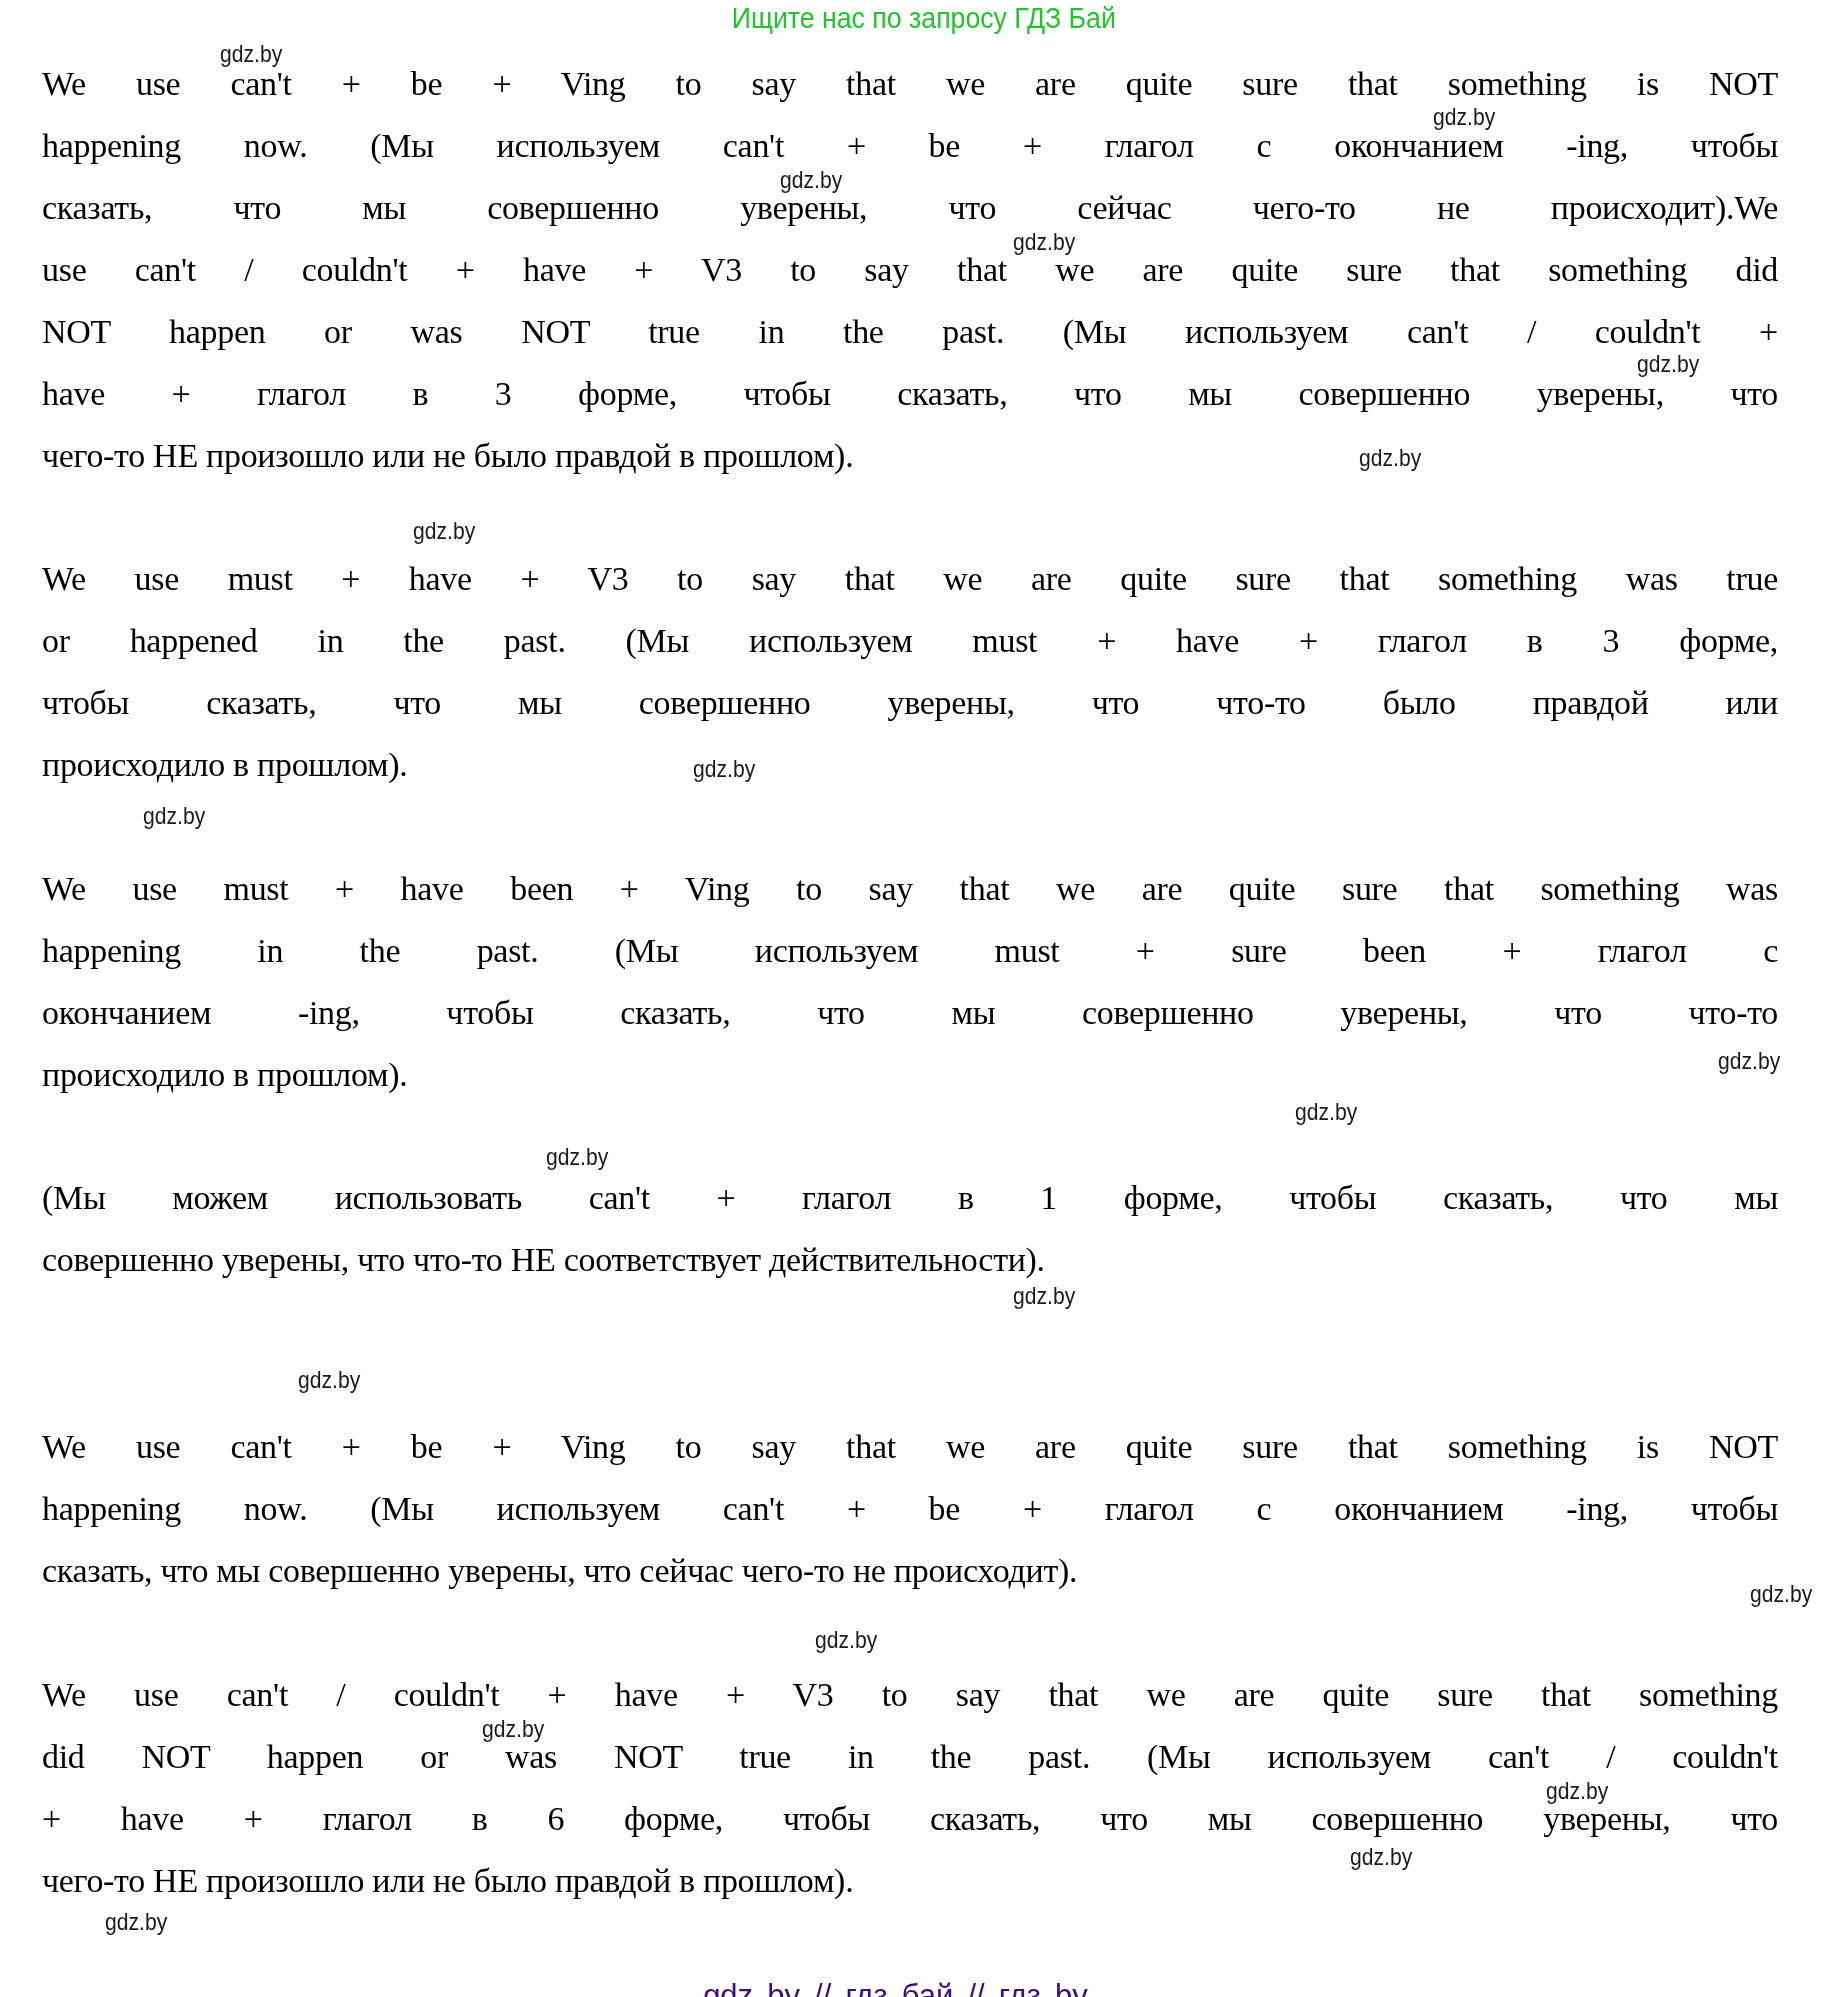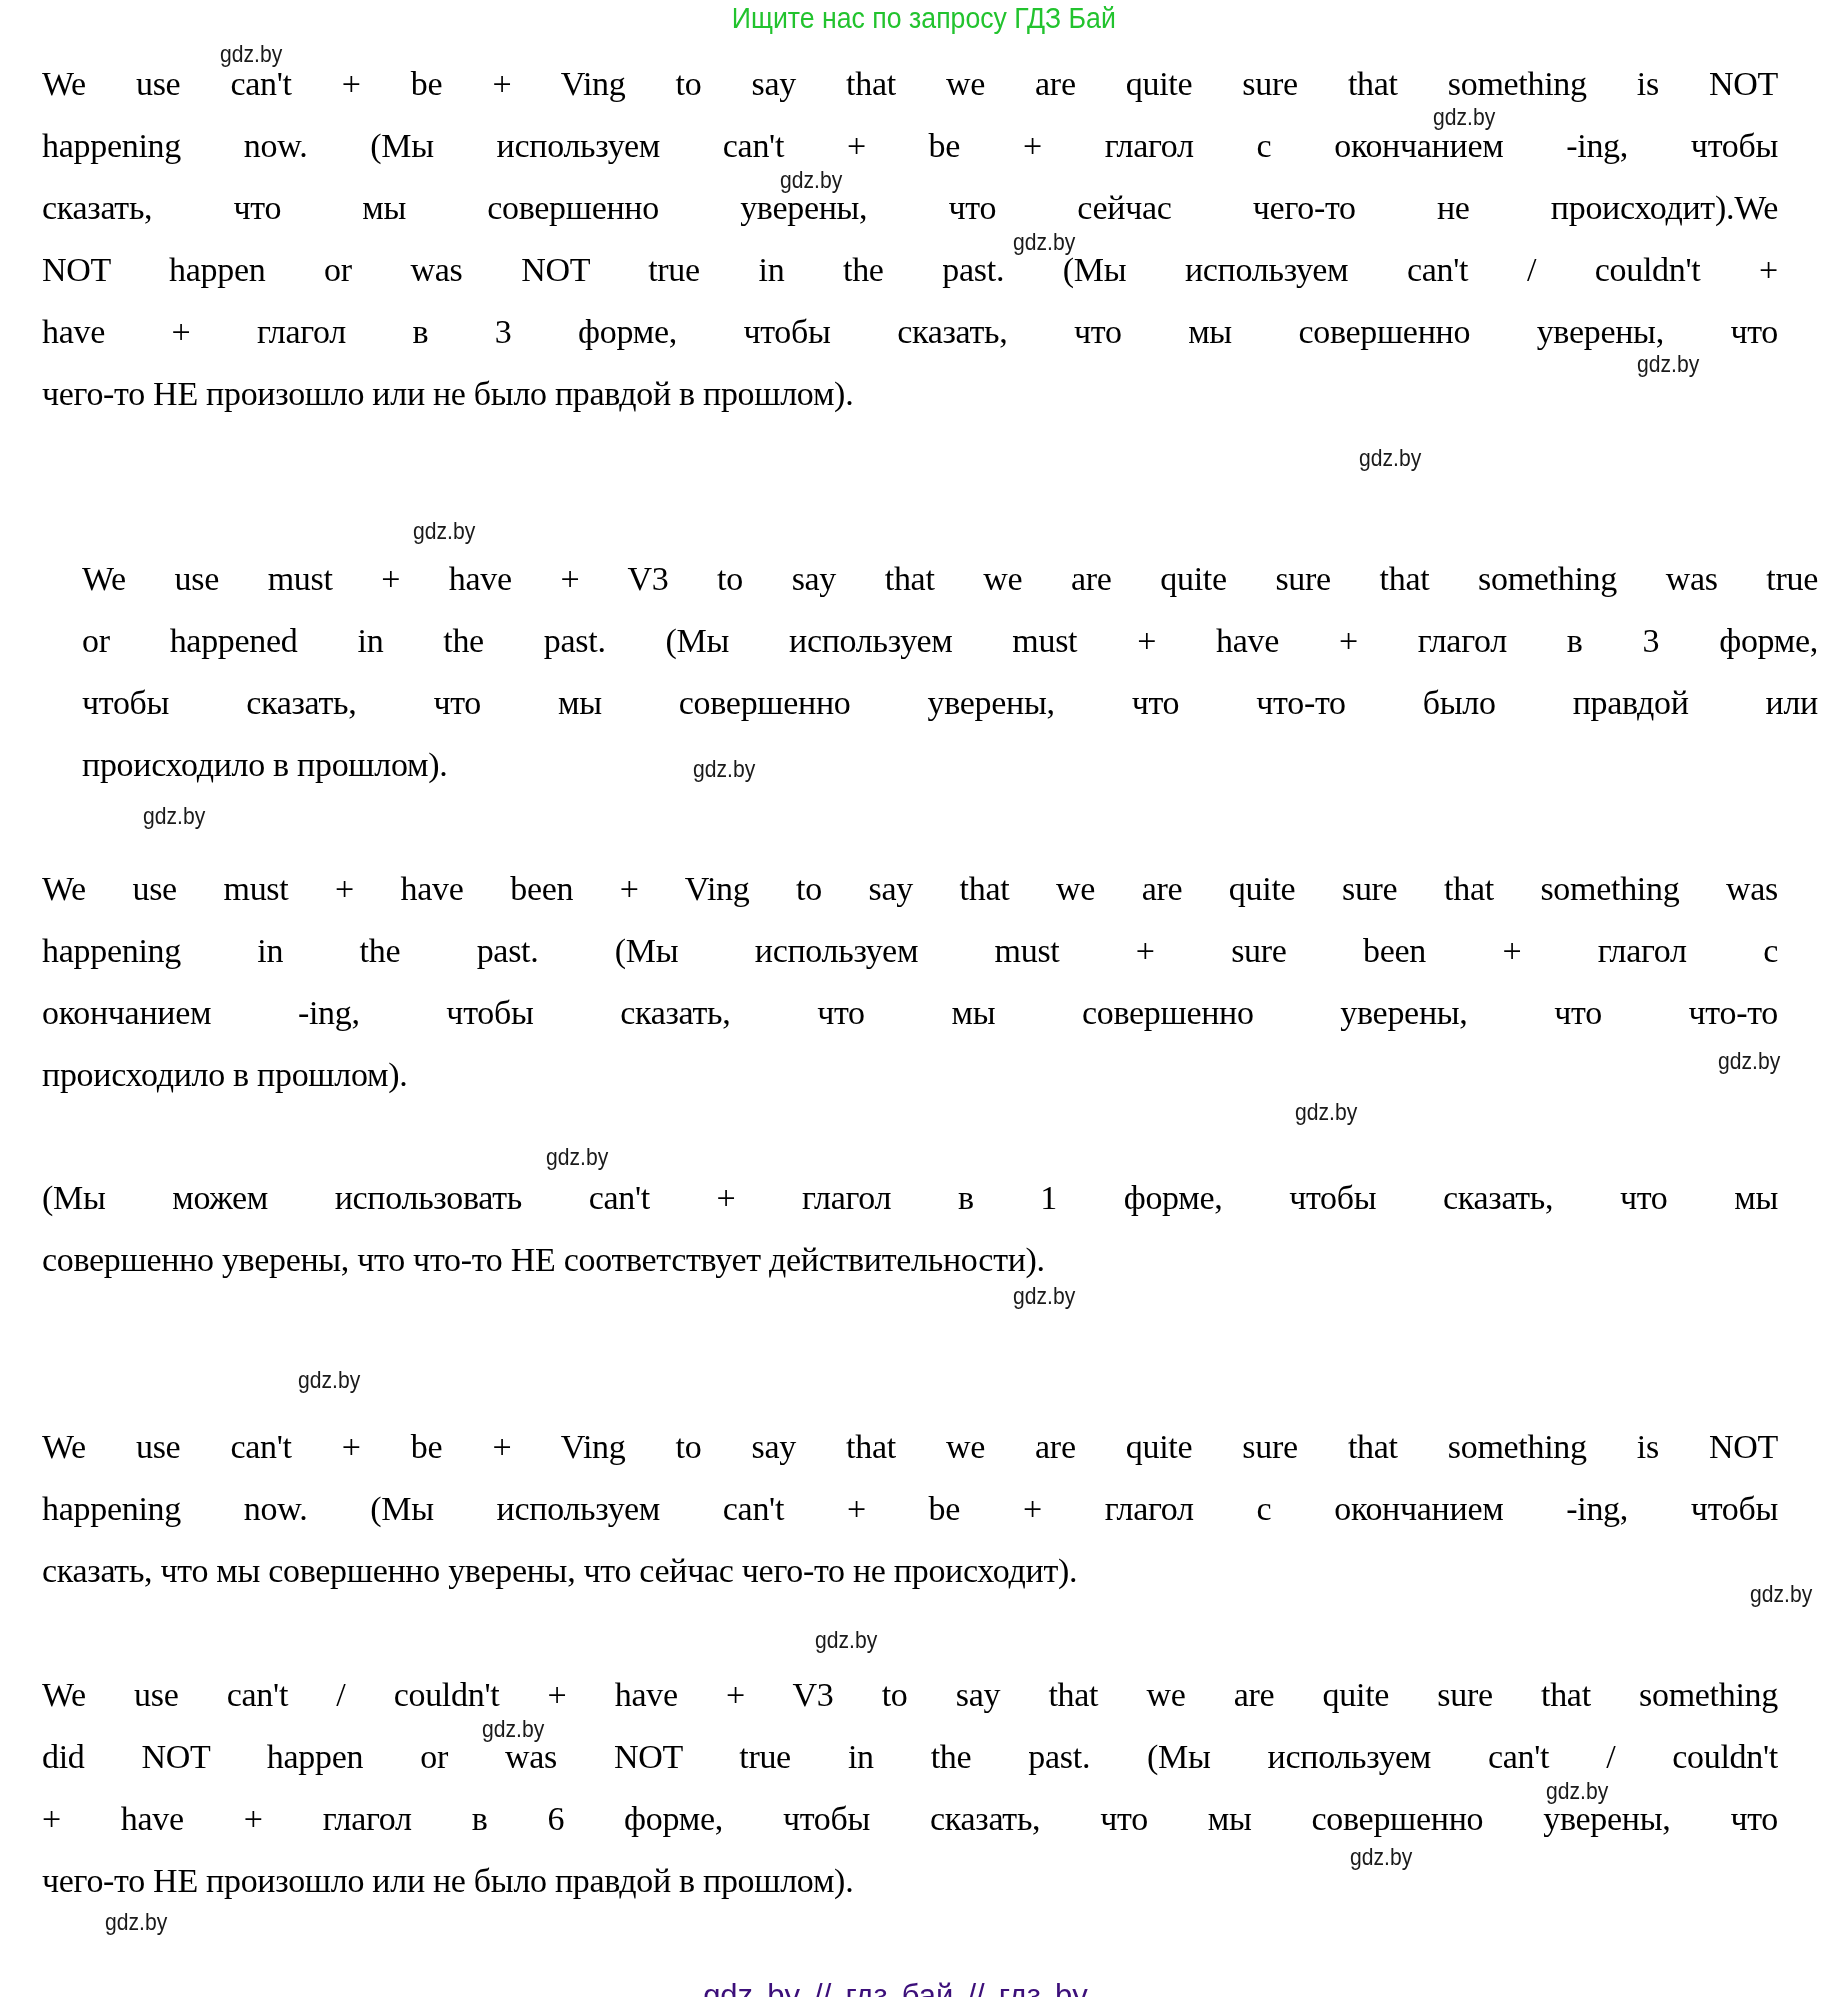--- a/index.html
+++ b/index.html
@@ -84,26 +84,27 @@
 <body>
 
 <div class="header-banner">Ищите нас по запросу ГДЗ Бай</div>
 
 <div class="page">
 
   <div class="para" style="top:53px;">
     <span class="line">We use can't + be + Ving to say that we are quite sure that something is NOT</span>
     <span class="line">happening now. (Мы используем can't + be + глагол с окончанием -ing, чтобы</span>
     <span class="line">сказать, что мы совершенно уверены, что сейчас чего-то не происходит).We</span>
+    <span class="line">use can't / couldn't + have + V3 to say that we are quite sure that something did</span>
     <span class="line">NOT happen or was NOT true in the past. (Мы используем can't / couldn't +</span>
     <span class="line">have + глагол в 3 форме, чтобы сказать, что мы совершенно уверены, что</span>
     <span class="line last">чего-то НЕ произошло или не было правдой в прошлом).</span>
   </div>
 
-  <div class="para" style="top:548px;margin-left:40px;">
+  <div class="para" style="top:548px;">
     <span class="line">We use must + have + V3 to say that we are quite sure that something was true</span>
     <span class="line">or happened in the past. (Мы используем must + have + глагол в 3 форме,</span>
     <span class="line">чтобы сказать, что мы совершенно уверены, что что-то было правдой или</span>
     <span class="line last">происходило в прошлом).</span>
   </div>
 
   <div class="para" style="top:858px;">
     <span class="line">We use must + have been + Ving to say that we are quite sure that something was</span>
     <span class="line">happening in the past. (Мы используем must + sure been + глагол с</span>
     <span class="line">окончанием -ing, чтобы сказать, что мы совершенно уверены, что что-то</span>

